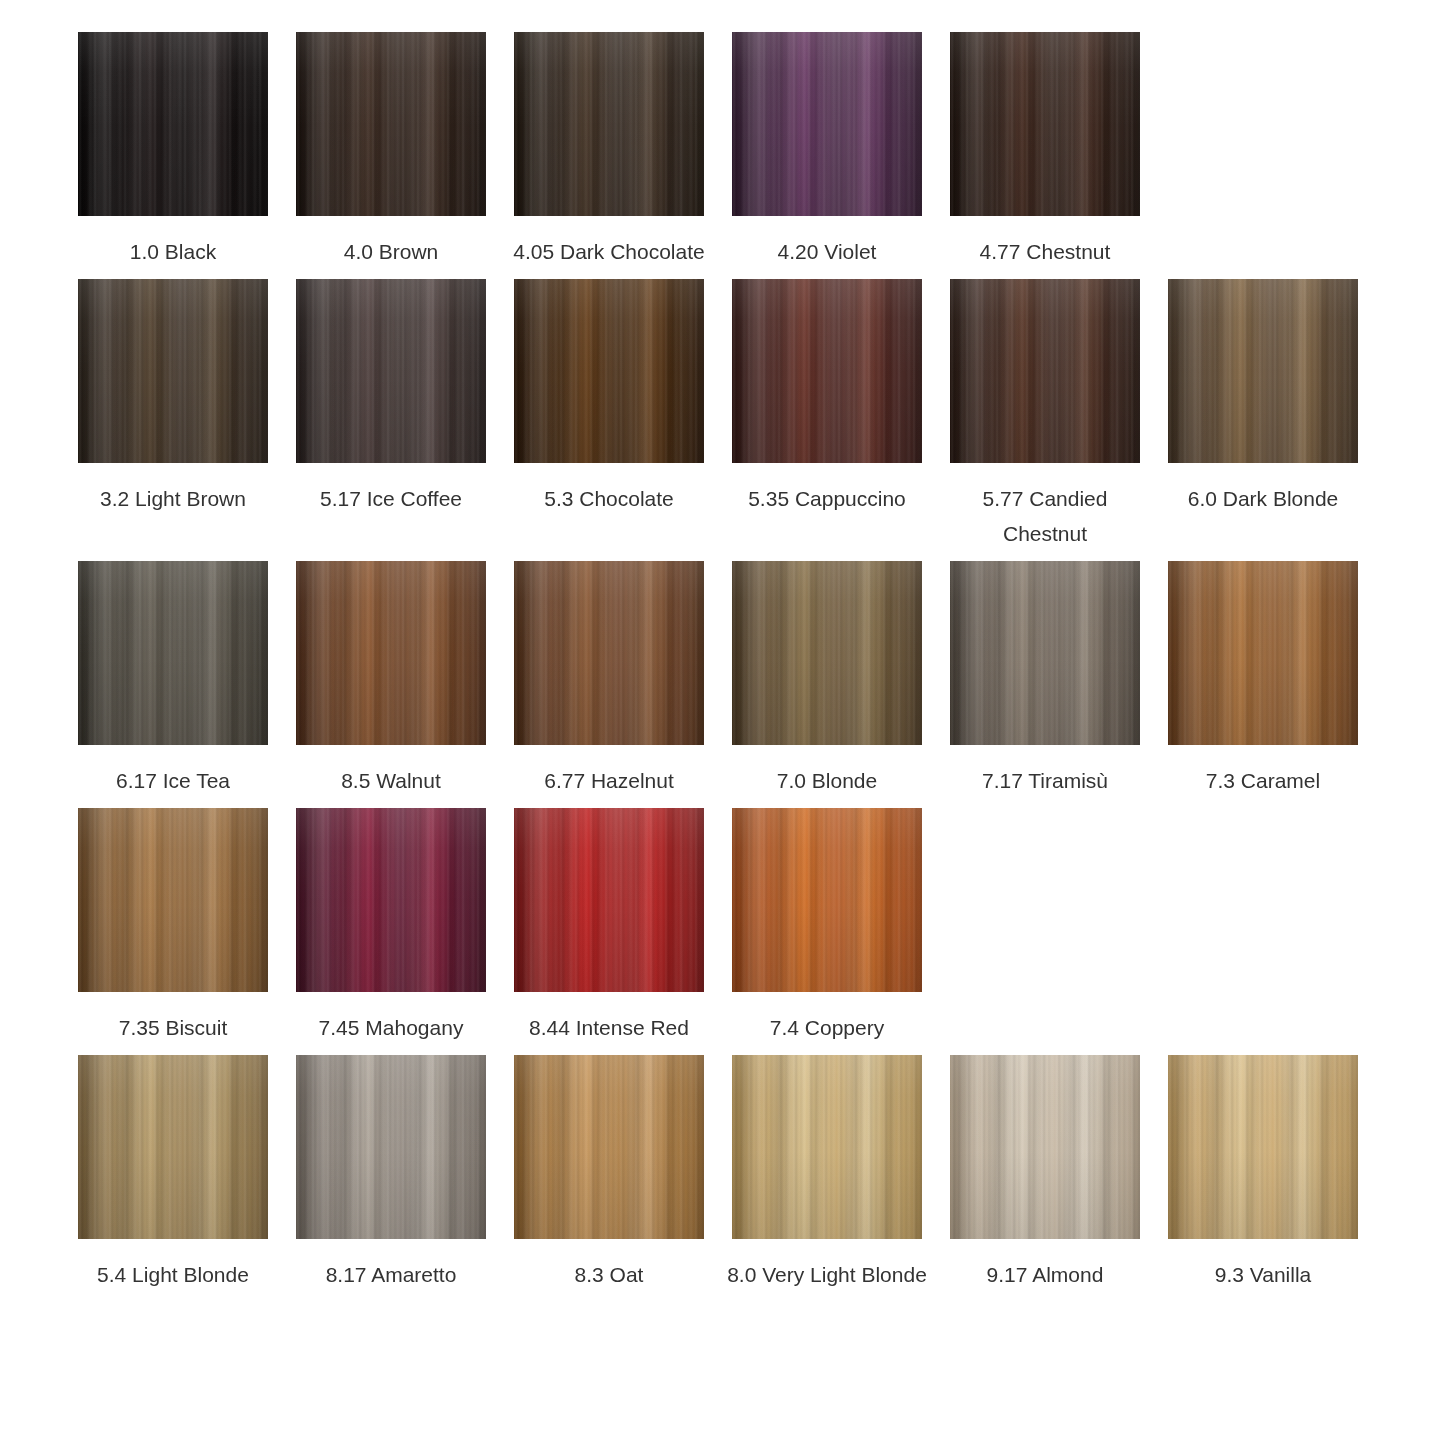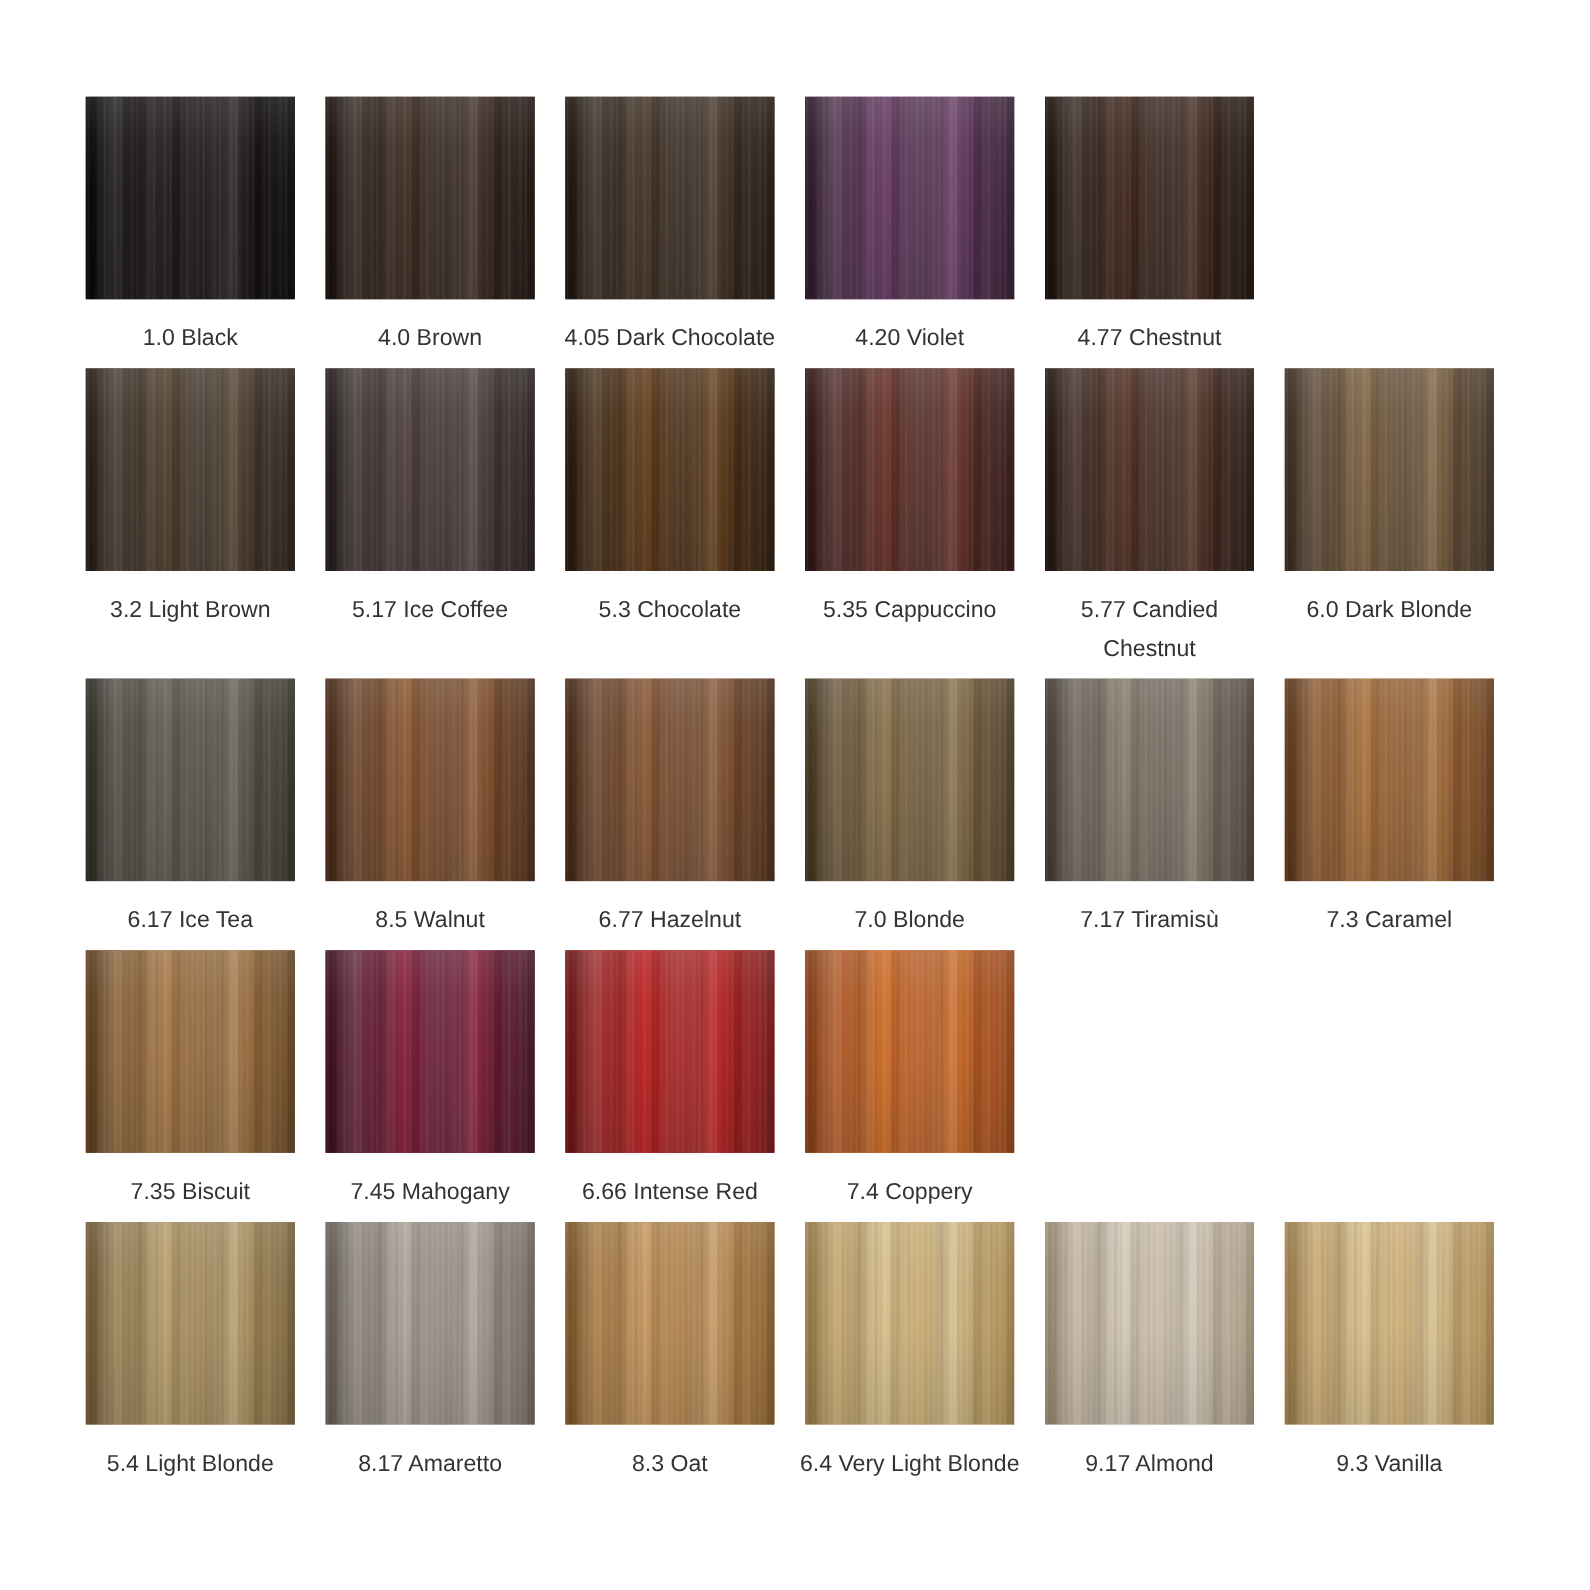--- a/index.html
+++ b/index.html
@@ -11,21 +11,21 @@
     height: 1445px;
     background: #ffffff;
     font-family: "Liberation Sans", sans-serif;
     overflow: hidden;
   }
 
   #chart {
     box-sizing: border-box;
     width: 1445px;
     height: 1077px;
-    padding: 88px 0 0 78px;
+    padding: 32px 0 0 78px;
   }
 
   .swatch-row {
     display: flex;
     flex-direction: row;
     align-items: flex-start;
     margin-bottom: 10px;
   }
 
   .swatch-cell {
@@ -256,21 +256,21 @@
           <div class="sheen"></div>
         </div>
         <div class="swatch-label">7.45 Mahogany</div>
       </div>
       <div class="swatch-cell">
         <div class="swatch-tile" style="background-color: rgb(158, 30, 30); background-image: linear-gradient(90deg, rgb(109, 16, 16) 0%, rgb(158, 30, 30) 18%, rgb(198, 40, 40) 38%, rgb(158, 30, 30) 55%, rgb(198, 40, 40) 72%, rgb(158, 30, 30) 86%, rgb(109, 16, 16) 100%);">
           <div class="strands a"></div>
           <div class="strands b"></div>
           <div class="sheen"></div>
         </div>
-        <div class="swatch-label">6.66 Intense Red</div>
+        <div class="swatch-label">8.44 Intense Red</div>
       </div>
       <div class="swatch-cell">
         <div class="swatch-tile" style="background-color: rgb(179, 85, 31); background-image: linear-gradient(90deg, rgb(138, 61, 18) 0%, rgb(179, 85, 31) 18%, rgb(216, 118, 47) 38%, rgb(179, 85, 31) 55%, rgb(216, 118, 47) 72%, rgb(179, 85, 31) 86%, rgb(138, 61, 18) 100%);">
           <div class="strands a"></div>
           <div class="strands b"></div>
           <div class="sheen"></div>
         </div>
         <div class="swatch-label">7.4 Coppery</div>
       </div>
     </div>
@@ -298,21 +298,21 @@
           <div class="sheen"></div>
         </div>
         <div class="swatch-label">8.3 Oat</div>
       </div>
       <div class="swatch-cell">
         <div class="swatch-tile" style="background-color: rgb(196, 164, 104); background-image: linear-gradient(90deg, rgb(156, 126, 71) 0%, rgb(196, 164, 104) 18%, rgb(224, 200, 148) 38%, rgb(196, 164, 104) 55%, rgb(224, 200, 148) 72%, rgb(196, 164, 104) 86%, rgb(156, 126, 71) 100%);">
           <div class="strands a"></div>
           <div class="strands b"></div>
           <div class="sheen"></div>
         </div>
-        <div class="swatch-label">6.4 Very Light Blonde</div>
+        <div class="swatch-label">8.0 Very Light Blonde</div>
       </div>
       <div class="swatch-cell">
         <div class="swatch-tile" style="background-color: rgb(196, 181, 160); background-image: linear-gradient(90deg, rgb(157, 141, 120) 0%, rgb(196, 181, 160) 18%, rgb(221, 210, 192) 38%, rgb(196, 181, 160) 55%, rgb(221, 210, 192) 72%, rgb(196, 181, 160) 86%, rgb(157, 141, 120) 100%);">
           <div class="strands a"></div>
           <div class="strands b"></div>
           <div class="sheen"></div>
         </div>
         <div class="swatch-label">9.17 Almond</div>
       </div>
       <div class="swatch-cell">

